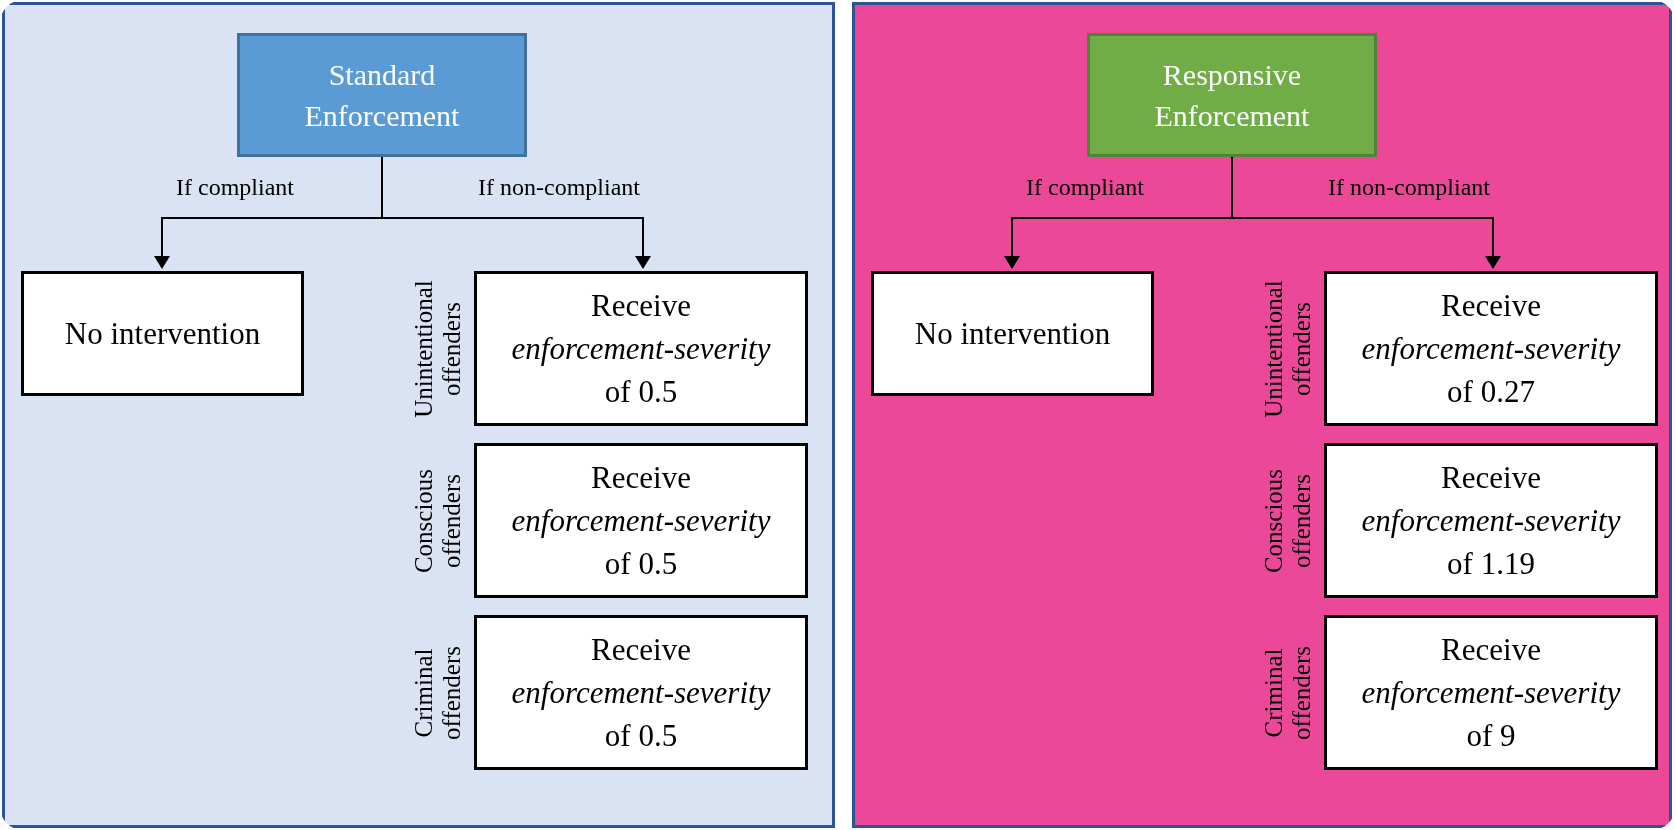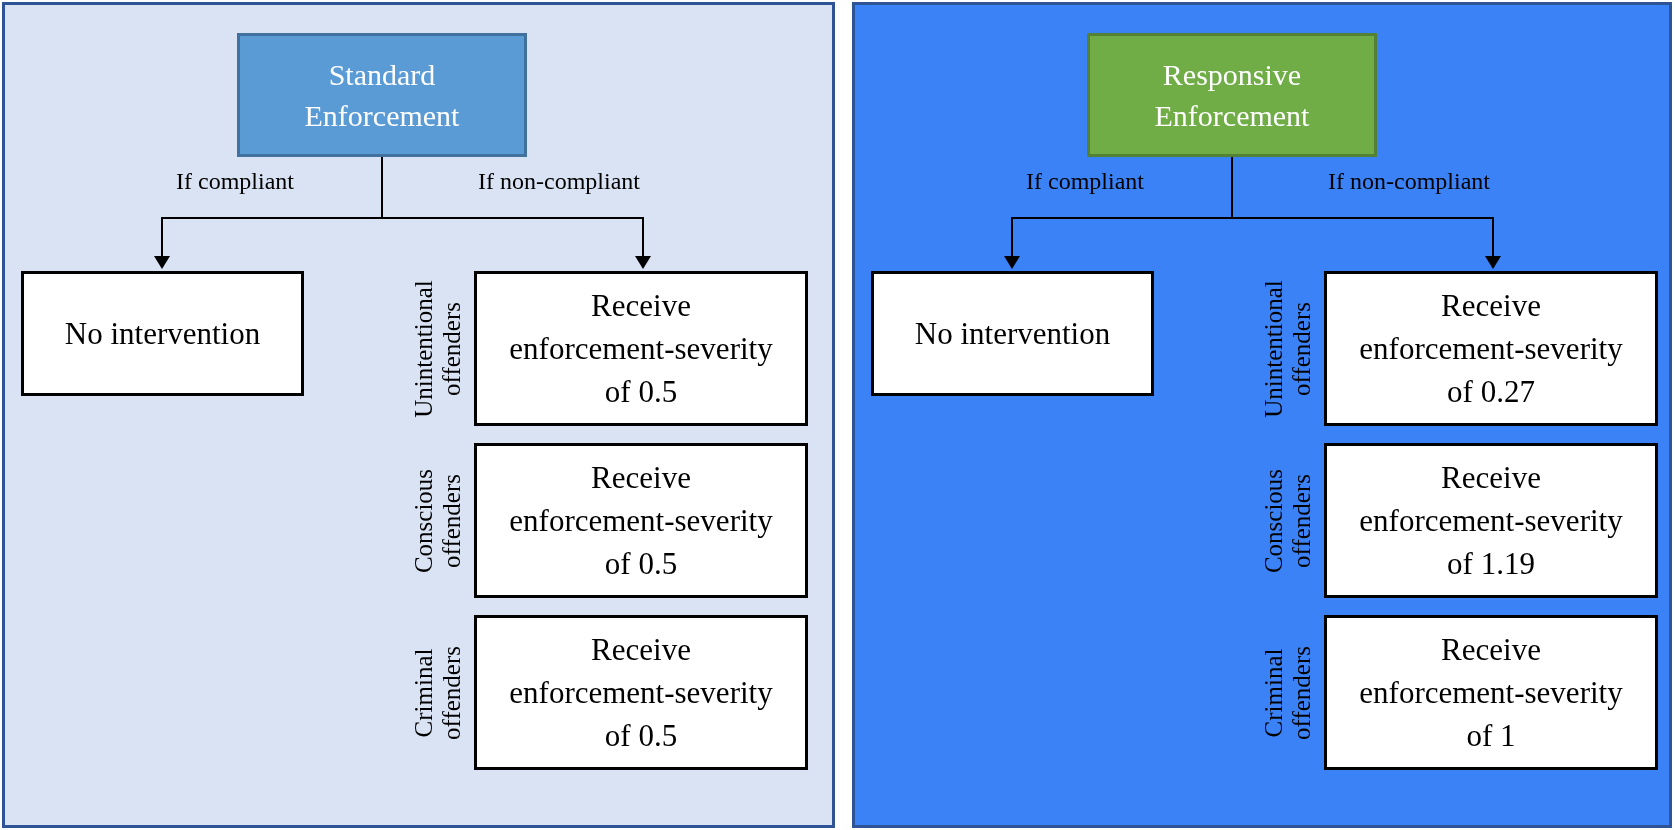--- a/index.html
+++ b/index.html
@@ -1,54 +1,54 @@
 <!DOCTYPE html>
 <html><head>
 <meta charset="utf-8">
 <style>
   html,body{margin:0;padding:0;background:#ffffff;}
   .stage{position:relative;width:1675px;height:830px;background:#ffffff;
-         font-family:"Liberation Serif", serif;color:#000;overflow:hidden;}
+         font-family:"Liberation Serif", serif;color:#000;overflow:hidden;border-radius:23px;}
   .panel{position:absolute;top:2px;height:826px;border:3px solid #2f5496;box-sizing:border-box;}
   .panel-standard{left:2px;width:833px;background:#dae3f3;}
-  .panel-responsive{left:852px;width:820px;background:#3b82f6;}
+  .panel-responsive{left:852px;width:820px;background:#ec4899;}
 
   .header-box{position:absolute;left:232px;top:28px;width:290px;height:124px;
               display:flex;flex-direction:column;align-items:center;justify-content:center;
               color:#ffffff;font-size:30px;line-height:41px;text-align:center;box-sizing:border-box;}
   .header-blue{background:#5b9bd5;border:3px solid #41719c;}
   .header-green{background:#70ad47;border:3px solid #538135;}
 
   .line{position:absolute;background:#000;}
   .stub{left:376px;top:152px;width:2px;height:61px;}
   .hline{left:157px;top:212px;width:482px;height:2px;}
   .dropL{left:156px;top:212px;width:2px;height:41px;}
   .dropR{left:637px;top:212px;width:2px;height:41px;}
   .arrow{position:absolute;width:0;height:0;
          border-left:8px solid transparent;border-right:8px solid transparent;
          border-top:13px solid #000;}
   .arrowL{left:149px;top:251px;}
   .arrowR{left:630px;top:251px;}
 
-  .branch-label{position:absolute;top:161px;font-size:24px;line-height:30px;text-align:center;}
+  .branch-label{position:absolute;top:167px;font-size:24px;line-height:30px;text-align:center;}
   .branch-left{left:125px;width:210px;}
   .branch-right{left:415px;width:220px;text-align:right;}
 
   .no-box{position:absolute;left:16px;top:266px;width:283px;height:125px;background:#ffffff;
           border:3px solid #000;display:flex;align-items:center;justify-content:center;
           font-size:31px;box-sizing:border-box;}
 
   .rbox{position:absolute;left:469px;width:334px;height:155px;background:#ffffff;
         border:3px solid #000;display:flex;flex-direction:column;align-items:center;justify-content:center;
         font-size:31px;line-height:43px;text-align:left;box-sizing:border-box;}
   .rot-outer{position:absolute;left:399px;width:68px;height:155px;
              display:flex;align-items:center;justify-content:center;}
   .rot{transform:rotate(-90deg);font-size:25px;line-height:28px;text-align:center;white-space:nowrap;}
   .row0{top:266px}.row1{top:438px}.row2{top:610px}
-  .italic{}
+  .italic{font-style:italic;}
 </style>
 </head>
 <body>
 
 <div class="stage">
 
   <div class="panel panel-standard">
     <div class="header-box header-blue">
       <div>Standard</div>
       <div>Enforcement</div>
@@ -147,17 +147,17 @@
 
     <div class="rot-outer row2">
       <div class="rot">
         <div>Criminal</div>
         <div>offenders</div>
       </div>
     </div>
     <div class="rbox row2">
       <div>Receive</div>
       <div class="italic">enforcement-severity</div>
-      <div>of 1</div>
+      <div>of 9</div>
     </div>
   </div>
 
 </div>
 
 </body></html>

